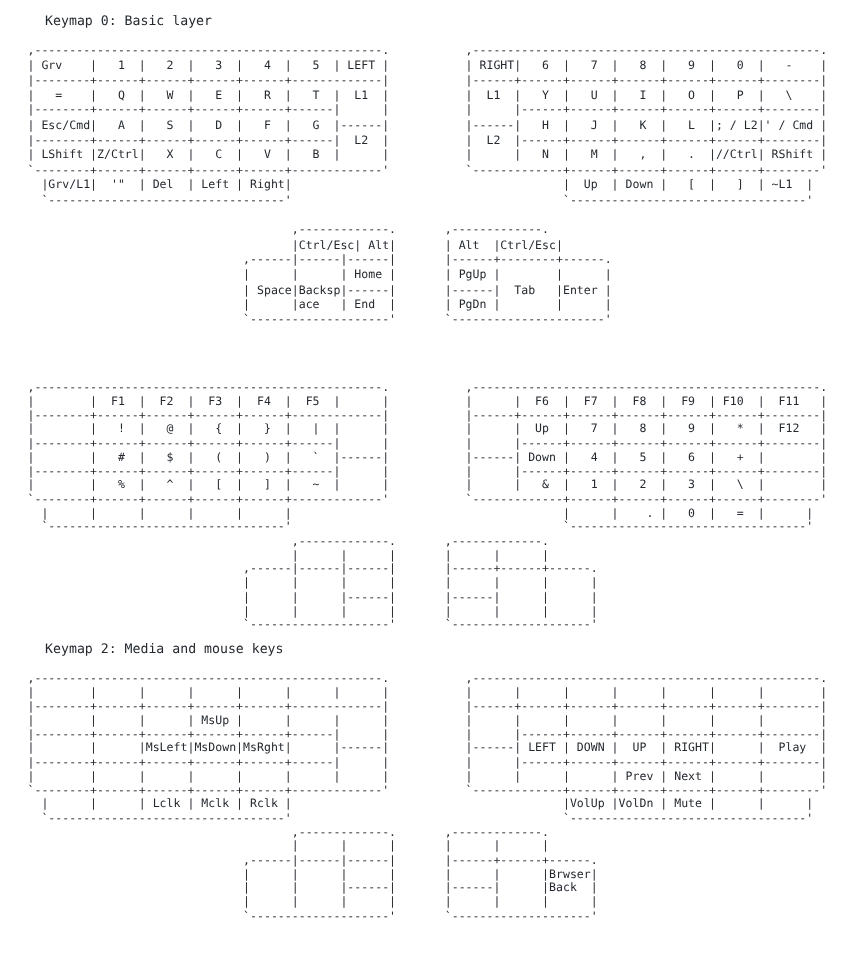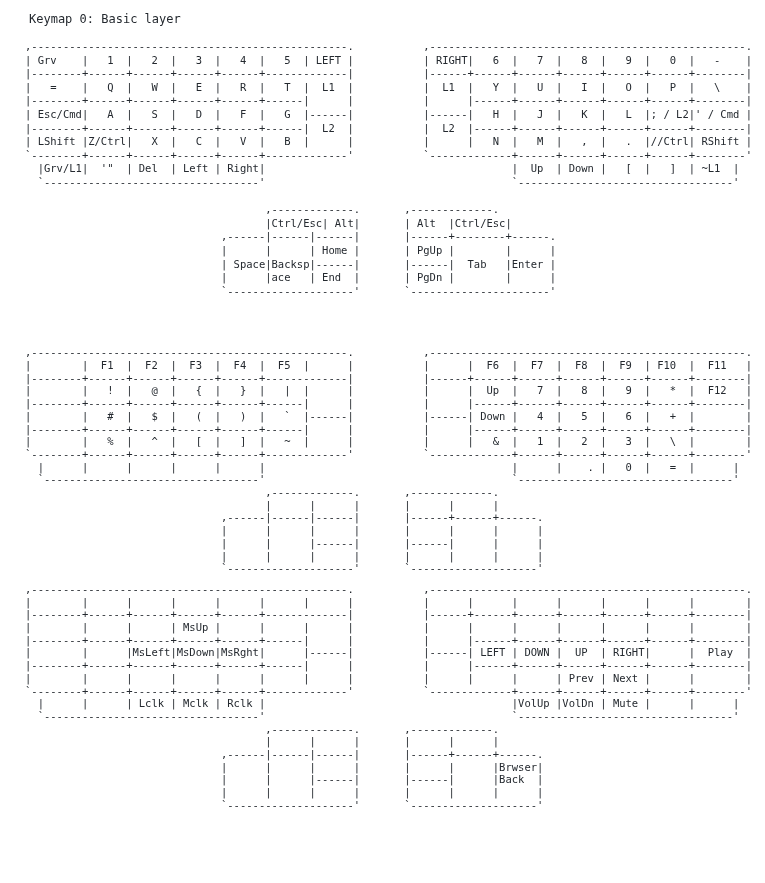--- a/index.html
+++ b/index.html
@@ -15,21 +15,21 @@
     overflow: hidden;
     color: #24292f;
   }
   .km-section { display: block; }
   .km-title {
     font-family: "DejaVu Sans Mono", "Liberation Mono", monospace;
     font-size: 12px;
     line-height: 14px;
     font-weight: normal;
     white-space: pre;
-    margin: 0 0 14px 4px;
+    margin: 0 0 14px 16px;
   }
   pre.km-art {
     font-family: "DejaVu Sans Mono", "Liberation Mono", monospace;
     font-size: 10.5px;
     white-space: pre;
     margin: 0;
     padding: 0;
   }
   pre.art-0 { line-height: 13.6px; margin-bottom: 48px; }
   pre.art-1 { line-height: 12.7px; margin-bottom: 8px; }
@@ -78,20 +78,21 @@
                                       ,-------------.       ,-------------.
                                       |      |      |       |      |      |
                                ,------|------|------|       |------+------+------.
                                |      |      |      |       |      |      |      |
                                |      |      |------|       |------|      |      |
                                |      |      |      |       |      |      |      |
                                `--------------------'       `--------------------'</pre>
   </section>
 
   <section class="km-section">
+    <div class="km-title">Keymap 2: Media and mouse keys</div>
     <pre class="km-art art-2">,--------------------------------------------------.           ,--------------------------------------------------.
 |        |      |      |      |      |      |      |           |      |      |      |      |      |      |        |
 |--------+------+------+------+------+-------------|           |------+------+------+------+------+------+--------|
 |        |      |      | MsUp |      |      |      |           |      |      |      |      |      |      |        |
 |--------+------+------+------+------+------|      |           |      |------+------+------+------+------+--------|
 |        |      |MsLeft|MsDown|MsRght|      |------|           |------| LEFT | DOWN |  UP  | RIGHT|      |  Play  |
 |--------+------+------+------+------+------|      |           |      |------+------+------+------+------+--------|
 |        |      |      |      |      |      |      |           |      |      |      | Prev | Next |      |        |
 `--------+------+------+------+------+-------------'           `-------------+------+------+------+------+--------'
   |      |      | Lclk | Mclk | Rclk |                                       |VolUp |VolDn | Mute |      |      |

